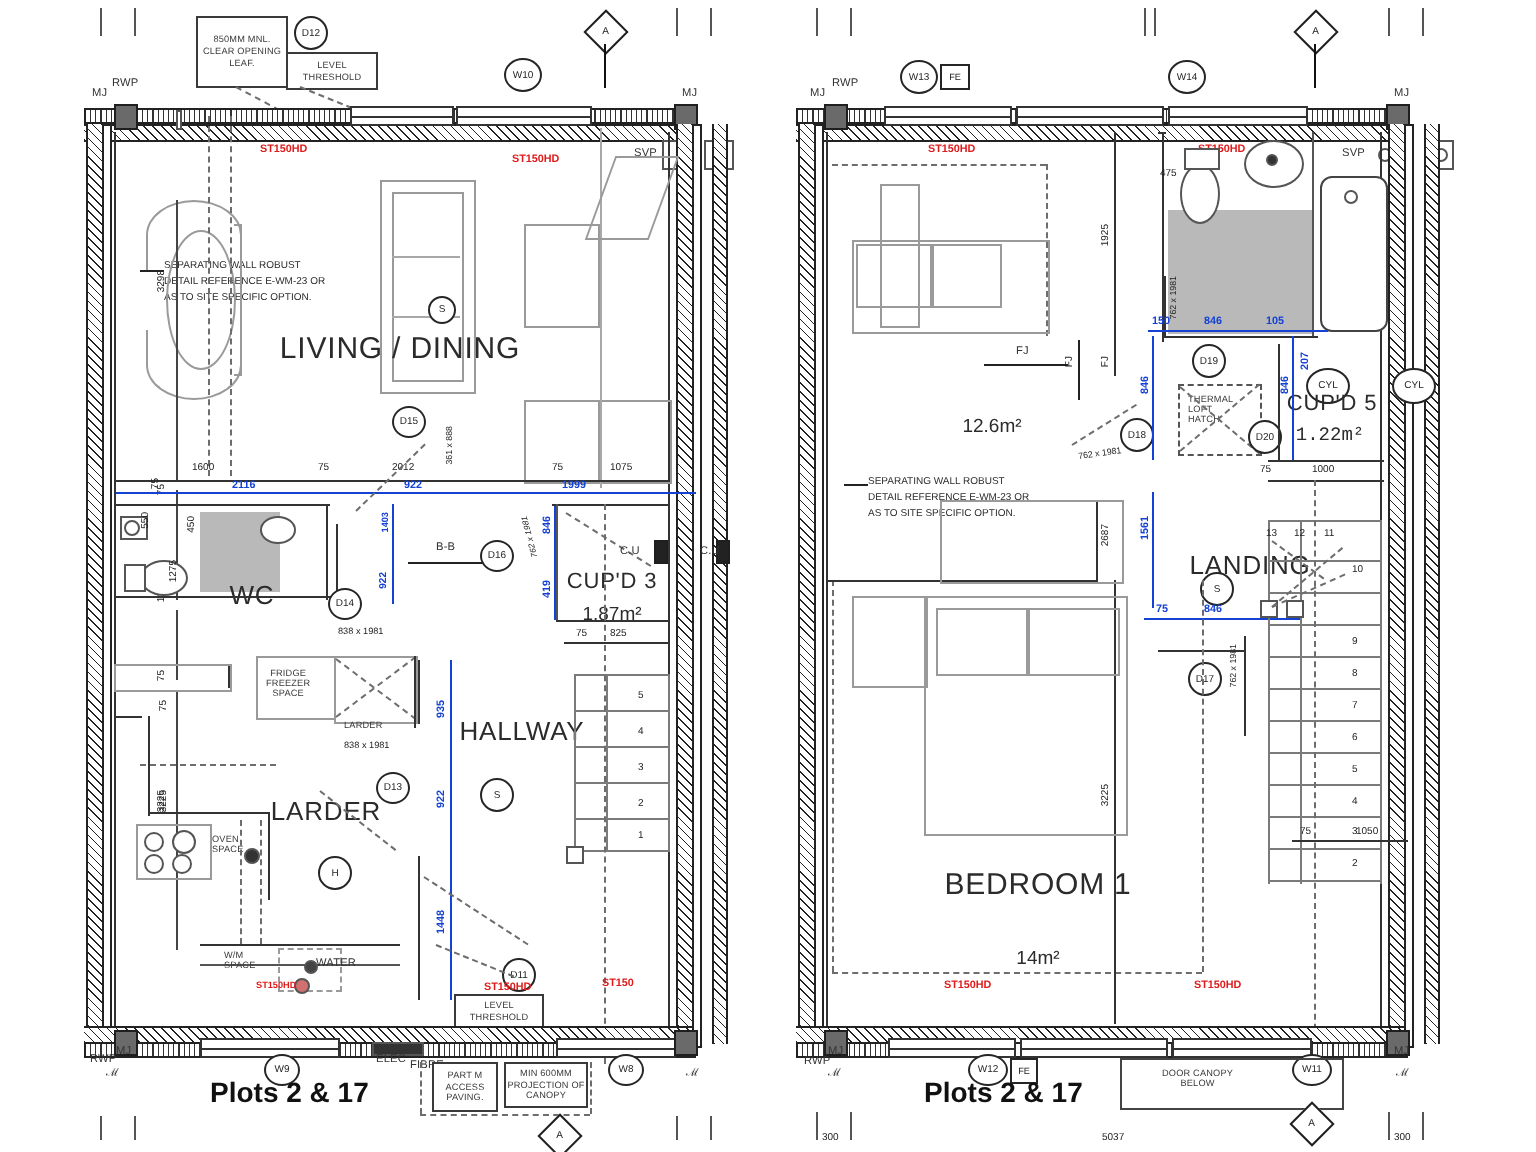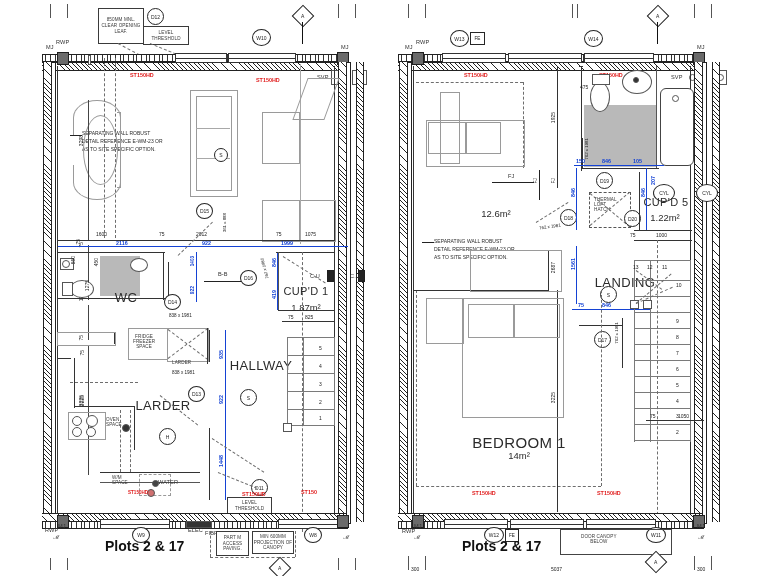--- a/index.html
+++ b/index.html
@@ -161,20 +161,21 @@
     <div class="dashv" style="left:104px;top:58px;height:180px;"></div>
     <div class="dashv" style="left:115px;top:58px;height:180px;"></div>
 
     <div class="ln lnv vthin" style="left:300px;top:64px;height:180px;"></div>
     <div class="furn" style="left:300px;top:78px;width:30px;height:40px;transform:skewX(-20deg);"></div>
 
     <div class="tag" style="left:214px;top:148px;width:12px;height:12px;">
       <span>S</span>
     </div>
 
+    <div class="room" style="left:130px;top:166px;width:140px;">LIVING / DINING</div>
 
     <div class="dim vert" style="left:78px;top:135px;">3298</div>
     <div class="dim vert" style="left:78px;top:242px;">75</div>
     <div class="dim vert" style="left:78px;top:290px;">1275</div>
     <div class="dim vert" style="left:78px;top:335px;">75</div>
     <div class="dim vert" style="left:78px;top:395px;">3225</div>
     <div class="ln lnv" style="left:88px;top:100px;height:140px;background:#444;"></div>
     <div class="ln lnv" style="left:88px;top:245px;height:55px;background:#444;"></div>
     <div class="ln lnv" style="left:88px;top:305px;height:35px;background:#444;"></div>
     <div class="ln lnv" style="left:88px;top:345px;height:130px;background:#444;"></div>
@@ -234,21 +235,21 @@
     </div>
     <div class="dim vert" style="left:262px;top:258px;font-size:4.2px;transform:rotate(180deg) skewX(15deg);">762 x 1981</div>
     <div class="bdim vert" style="left:271px;top:258px;">846</div>
     <div class="bdim vert" style="left:271px;top:290px;">419</div>
     <div class="ln lnv blue" style="left:277px;top:252px;height:58px;"></div>
 
     <div class="ln lnh" style="left:276px;top:252px;width:58px;background:#333;"></div>
     <div class="ln lnv" style="left:278px;top:252px;height:58px;background:#555;"></div>
     <div class="ln lnh" style="left:278px;top:310px;width:56px;background:#333;"></div>
     <div class="dash" style="left:283px;top:256px;width:50px;transform:rotate(32deg);transform-origin:left;"></div>
-    <div class="room" style="left:276px;top:285px;width:60px;font-size:11px;">CUP'D 1</div>
+    <div class="room" style="left:276px;top:285px;width:60px;font-size:11px;">CUP'D 3</div>
     <div class="area" style="left:278px;top:302px;width:56px;">1.87m²</div>
     <div class="txt tiny6" style="left:310px;top:274px;">C.U</div>
     <div class="pier" style="left:327px;top:270px;width:5px;height:10px;background:#222;"></div>
     <div class="pier" style="left:358px;top:270px;width:5px;height:10px;background:#222;"></div>
     <div class="txt tiny6" style="left:350px;top:274px;">C.U</div>
 
     <div class="dim" style="left:288px;top:314px;">75</div>
     <div class="dim" style="left:305px;top:314px;">825</div>
     <div class="ln lnh" style="left:282px;top:321px;width:52px;background:#333;"></div>
 
@@ -512,21 +513,21 @@
 
     <div class="tag" style="left:240px;top:210px;width:15px;height:15px;">
       <span>D20</span>
     </div>
 
     <div class="ln lnv" style="left:255px;top:172px;height:58px;background:#333;"></div>
     <div class="tag" style="left:269px;top:184px;width:20px;height:16px;">
       <span>CYL</span>
     </div>
     <div class="room" style="left:252px;top:196px;width:60px;font-size:11px;">CUP'D 5</div>
-    <div class="area" style="left:252px;top:212px;width:58px;">1.22m²</div>
+    <div class="area" style="left:252px;top:212px;width:58px;font-family:Liberation Mono, monospace;">1.22m²</div>
     <div class="tag" style="left:312px;top:184px;width:20px;height:16px;">
       <span>CYL</span>
     </div>
     <div class="ln lnh" style="left:250px;top:230px;width:58px;background:#333;"></div>
     <div class="dim" style="left:246px;top:232px;">75</div>
     <div class="dim" style="left:272px;top:232px;">1000</div>
     <div class="ln lnh" style="left:250px;top:240px;width:58px;background:#333;"></div>
 
     <div class="ln lnv blue" style="left:192px;top:168px;height:62px;"></div>
     <div class="bdim vert" style="left:186px;top:188px;">846</div>
@@ -601,21 +602,21 @@
     <div class="dim vert" style="left:166px;top:262px;">2687</div>
     <div class="dim vert" style="left:166px;top:392px;">3225</div>
 
     <div class="furn" style="left:86px;top:250px;width:90px;height:40px;"></div>
     <div class="furn" style="left:42px;top:298px;width:36px;height:44px;"></div>
     <div class="furn" style="left:78px;top:298px;width:100px;height:118px;"></div>
     <div class="furn" style="left:84px;top:304px;width:44px;height:32px;"></div>
     <div class="furn" style="left:130px;top:304px;width:44px;height:32px;"></div>
 
     <div class="room" style="left:80px;top:434px;width:110px;">BEDROOM 1</div>
-    <div class="area" style="left:80px;top:450px;width:110px;">14m²</div>
+    <div class="area" style="left:80px;top:474px;width:110px;">14m²</div>
 
     <div class="red" style="left:88px;top:490px;">ST150HD</div>
     <div class="red" style="left:213px;top:490px;">ST150HD</div>
 
     <div class="wallh" style="left:14px;top:513px;width:304px;height:7px;"></div>
     <div class="brickh" style="left:14px;top:521px;width:304px;height:6px;"></div>
     <div class="glaz" style="left:60px;top:519px;width:62px;height:8px;"></div>
     <div class="glaz" style="left:126px;top:519px;width:72px;height:8px;"></div>
     <div class="glaz" style="left:202px;top:519px;width:68px;height:8px;"></div>
     <div class="pier" style="left:28px;top:515px;width:10px;height:11px;"></div>

